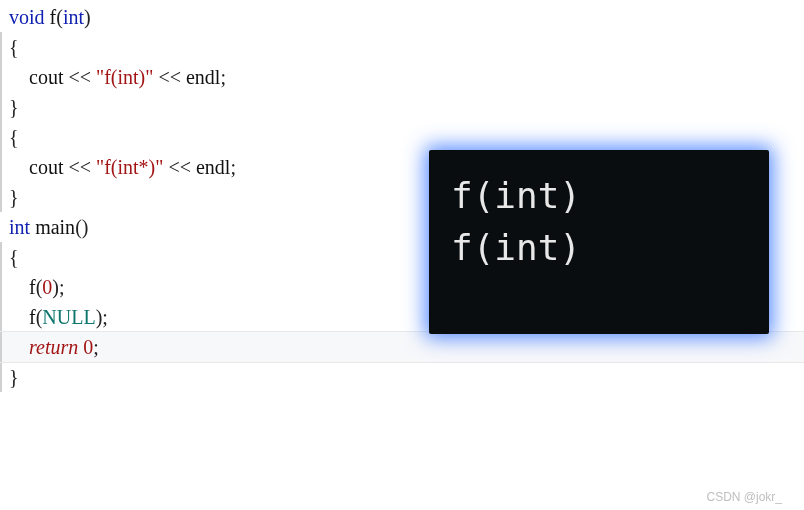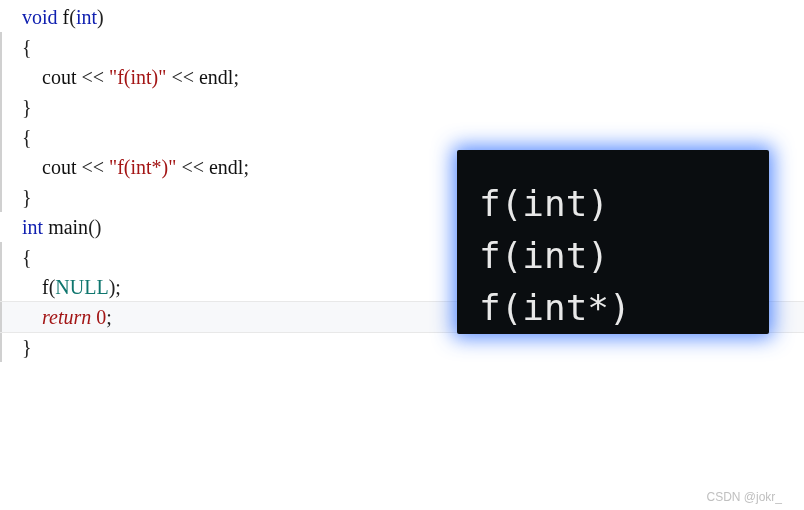--- a/index.html
+++ b/index.html
@@ -15,21 +15,21 @@
     overflow: hidden;
   }
   .editor {
     position: relative;
     padding: 2px 0;
   }
   .line {
     white-space: pre;
     line-height: 30px;
     height: 30px;
-    padding-left: 20px;
+    padding-left: 7px;
     border-left: 2px solid transparent;
   }
   .line.guide {
     border-left: 2px solid #d0d0d0;
   }
   .line.active {
     background: #f7f8fa;
     outline: 1px solid #e8e8e8;
   }
   .k-type { color: #1020b0; }
@@ -38,28 +38,28 @@
   .num { color: #a31515; }
   .ident { color: #111; }
   .punct { color: #222; }
   .op { color: #222; }
   .null { color: #0f766e; }
 
   .output-box {
     position: absolute;
     right: 35px;
     top: 150px;
-    width: 312px;
+    width: 340px;
     height: 184px;
     background: #0a0d10;
     color: #e8e8e8;
     font-family: Consolas, "DejaVu Sans Mono", monospace;
     font-size: 36px;
     line-height: 52px;
-    padding: 28px 22px;
+    padding: 20px 22px;
     box-shadow: 0 0 20px 4px rgba(60,120,255,0.85);
     border-radius: 2px;
   }
   .output-line { white-space: pre; }
 
   .watermark {
     position: absolute;
     right: 22px;
     bottom: 6px;
     font-family: sans-serif;
@@ -73,24 +73,24 @@
 <div class="editor" id="editor">
     <div class="line"><span class="k-type">void</span><span> </span><span class="ident">f</span><span class="punct">(</span><span class="k-type">int</span><span class="punct">)</span></div>
     <div class="line guide"><span class="punct">{</span></div>
     <div class="line guide"><span>    </span><span class="ident">cout</span><span class="op"> &lt;&lt; </span><span class="str">"f(int)"</span><span class="op"> &lt;&lt; </span><span class="ident">endl</span><span class="punct">;</span></div>
     <div class="line guide"><span class="punct">}</span></div>
     <div class="line guide"><span class="punct">{</span></div>
     <div class="line guide"><span>    </span><span class="ident">cout</span><span class="op"> &lt;&lt; </span><span class="str">"f(int*)"</span><span class="op"> &lt;&lt; </span><span class="ident">endl</span><span class="punct">;</span></div>
     <div class="line guide"><span class="punct">}</span></div>
     <div class="line"><span class="k-type">int</span><span> </span><span class="ident">main</span><span class="punct">()</span></div>
     <div class="line guide"><span class="punct">{</span></div>
+    <div class="line guide"><span>    </span><span class="ident">f</span><span class="punct">(</span><span class="num">0</span><span class="punct">);</span></div>
     <div class="line guide"><span>    </span><span class="ident">f</span><span class="punct">(</span><span class="null">NULL</span><span class="punct">);</span></div>
     <div class="line guide active"><span>    </span><span class="k-return">return</span><span> </span><span class="num">0</span><span class="punct">;</span></div>
     <div class="line guide"><span class="punct">}</span></div>
   </div>
 
 <div class="output-box">
   <div class="output-line">f(int)</div>
   <div class="output-line">f(int)</div>
-  <div class="output-line">f(int*)</div>
 </div>
 
 <div class="watermark">CSDN @jokr_</div>
 
 </body></html>

